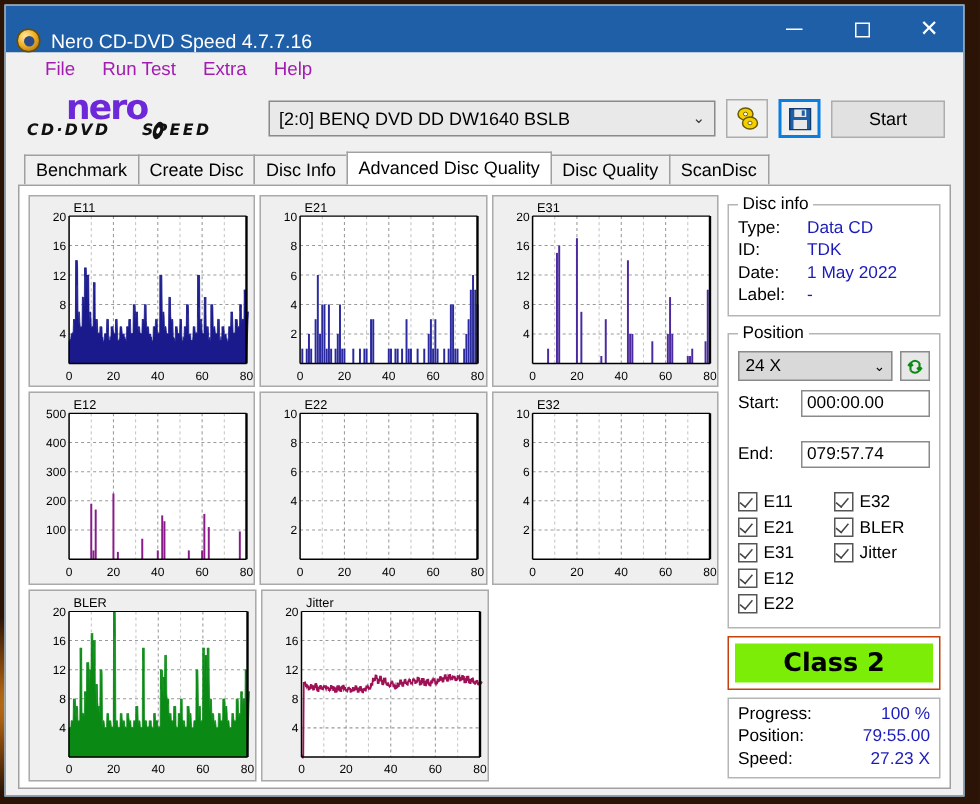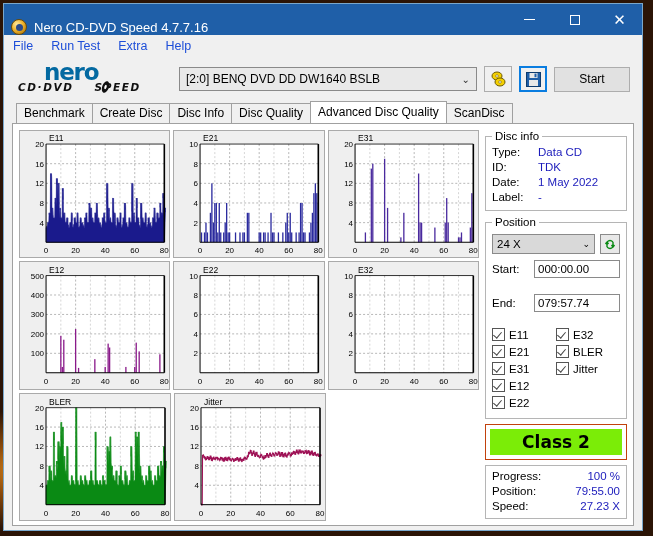--- a/index.html
+++ b/index.html
@@ -46,34 +46,34 @@
     width:45px;height:31px;display:flex;align-items:center;justify-content:center;
     color:#fff;font-size:14px;line-height:1;
   }
   .glyph-min{display:block;width:11px;height:1px;background:#fff;}
   .glyph-max{display:block;width:10px;height:10px;border:1px solid #fff;box-sizing:border-box;}
   .glyph-close{display:block;font-size:15px;line-height:12px;}
 
   
   .menubar{
     height:22px;flex:0 0 22px;background:#f0f0f0;
-    display:flex;align-items:center;font-size:12.5px;color:#1d4ed8;
-    padding-left:0;
+    display:flex;align-items:center;font-size:12.5px;color:#a21caf;
+    padding-left:17px;
   }
   .menubar .mi{padding:2px 9px;cursor:default;}
 
   
   .toolbar{
     flex:0 0 44px;display:flex;align-items:center;padding:0 12px;background:#f0f0f0;
     gap:7px;
   }
   .logo{width:150px;height:38px;position:relative;margin-right:6px;}
   .logo .n1{
     position:absolute;left:28px;top:-1px;font-size:23px;font-weight:bold;
-    letter-spacing:-1.2px;color:#0369a1;font-family:"DejaVu Sans", sans-serif;
+    letter-spacing:-1.2px;color:#6d28d9;font-family:"DejaVu Sans", sans-serif;
   }
   .logo .n2{
     position:absolute;left:2px;top:21px;font-size:10.5px;font-weight:bold;
     letter-spacing:1.6px;color:#111;font-family:"DejaVu Sans", sans-serif;
     font-style:italic;
   }
   .logo .slash{
     position:absolute;left:83px;top:20px;width:13px;height:14px;
   }
   .drive-select{
@@ -238,22 +238,22 @@
       </svg>
     </div>
 
     <div class="bigbtn">Start</div>
   </div>
 
   <div class="tabstrip">
     <div class="tab">Benchmark</div>
     <div class="tab">Create Disc</div>
     <div class="tab">Disc Info</div>
+    <div class="tab active">Advanced Disc Quality</div>
     <div class="tab">Disc Quality</div>
-    <div class="tab active">Advanced Disc Quality</div>
     <div class="tab">ScanDisc</div>
   </div>
 
   <div class="content">
 
     <div class="charts">
       <div class="chrow">
         <div class="chart">
             <svg viewBox="0 0 149 126">
               <rect x="26" y="13" width="118" height="98" fill="#ffffff"></rect>

